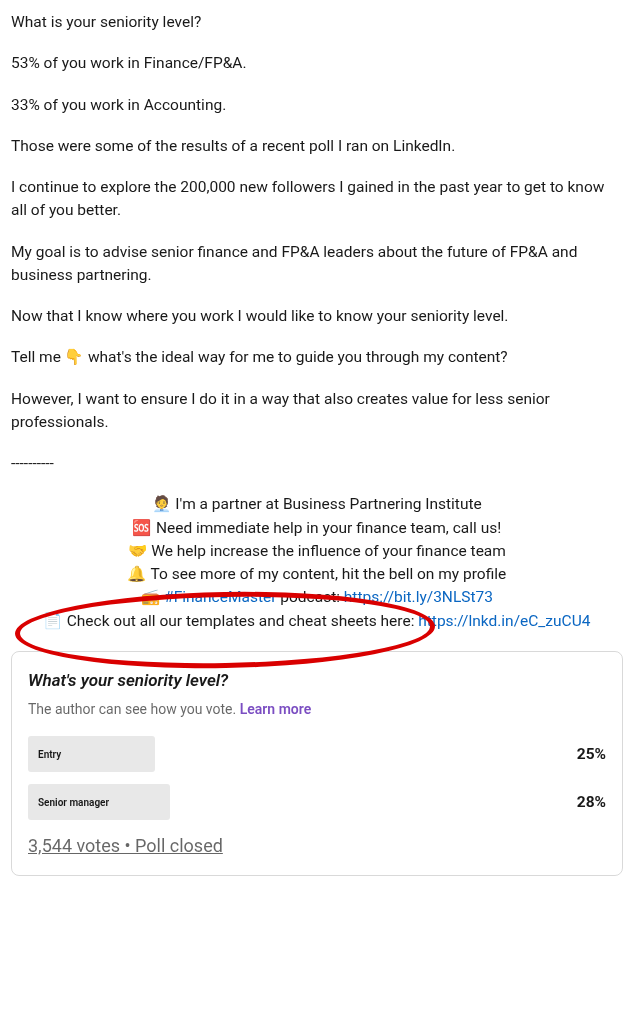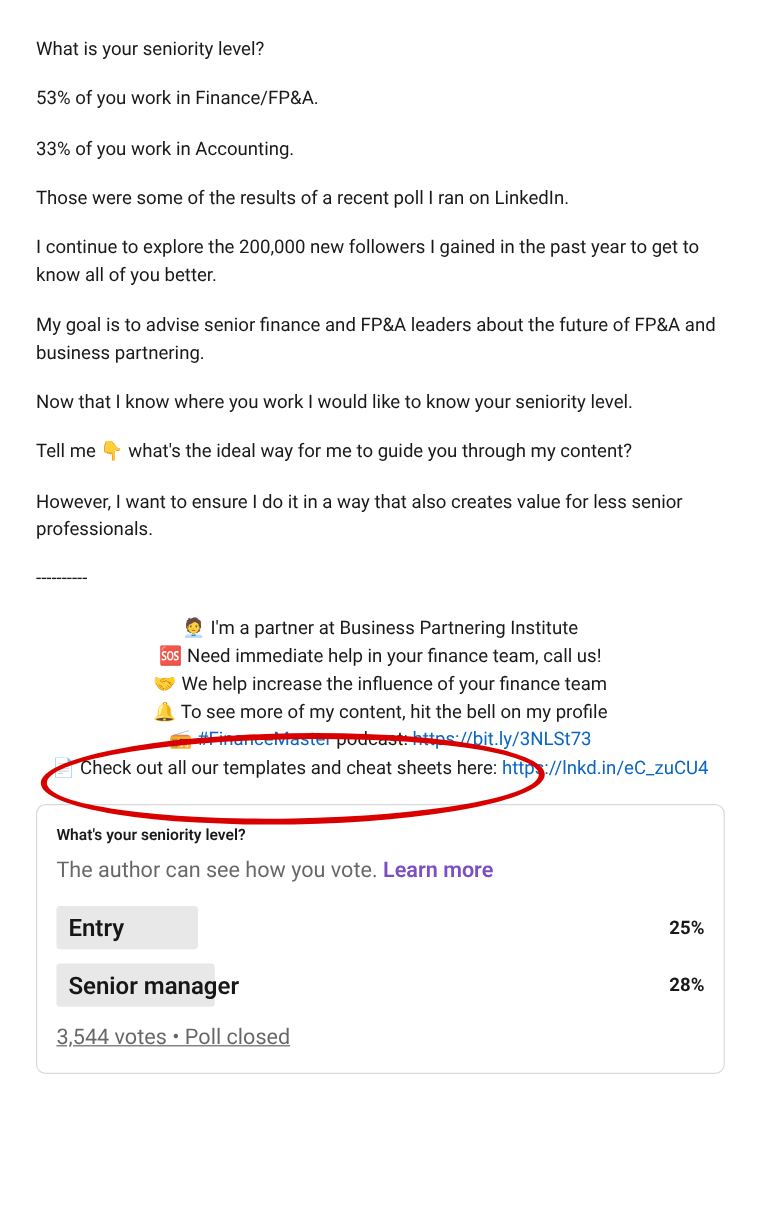--- a/index.html
+++ b/index.html
@@ -5,21 +5,21 @@
     * { box-sizing: border-box; margin: 0; padding: 0; }
     body {
       font-family: -apple-system, BlinkMacSystemFont, "Segoe UI", Roboto, Helvetica, Arial, sans-serif;
       background: #ffffff;
       width: 634px;
       color: rgba(0,0,0,0.9);
       font-size: 15.5px;
       line-height: 1.5;
     }
     .post {
-      padding: 30px;
+      padding: 11px;
     }
     .post-text p {
       margin-bottom: 18px;
     }
     .post-text p.tight {
       margin-bottom: 0;
       text-align: center;
     }
     .post-text a {
       color: #0a66c2;
@@ -40,27 +40,28 @@
       height: 76px;
       transform: rotate(-1deg);
     }
     .poll {
       border: 1px solid rgba(0,0,0,0.15);
       border-radius: 8px;
       padding: 16px;
       margin-top: 18px;
     }
     .poll-title {
-      font-size: 13px;
+      font-size: 17px;
       font-weight: 600;
       color: rgba(0,0,0,0.9);
       margin-bottom: 6px;
+      font-style: italic;
     }
     .poll-sub {
-      font-size: 18px;
+      font-size: 14px;
       color: rgba(0,0,0,0.6);
       margin-bottom: 16px;
     }
     .poll-sub a {
       color: #7b4ec2;
       font-weight: 600;
       text-decoration: none;
     }
     .poll-row {
       display: flex;
@@ -88,21 +89,21 @@
       background: #d2e3f5;
     }
     .bar-label {
       position: absolute;
       left: 10px;
       top: 0;
       height: 36px;
       display: flex;
       align-items: center;
       font-weight: 600;
-      font-size: 20px;
+      font-size: 10px;
       color: rgba(0,0,0,0.9);
     }
     .percent {
       font-weight: 700;
       font-size: 15.5px;
       color: rgba(0,0,0,0.9);
       width: 50px;
       text-align: right;
     }
     .poll-footer {

